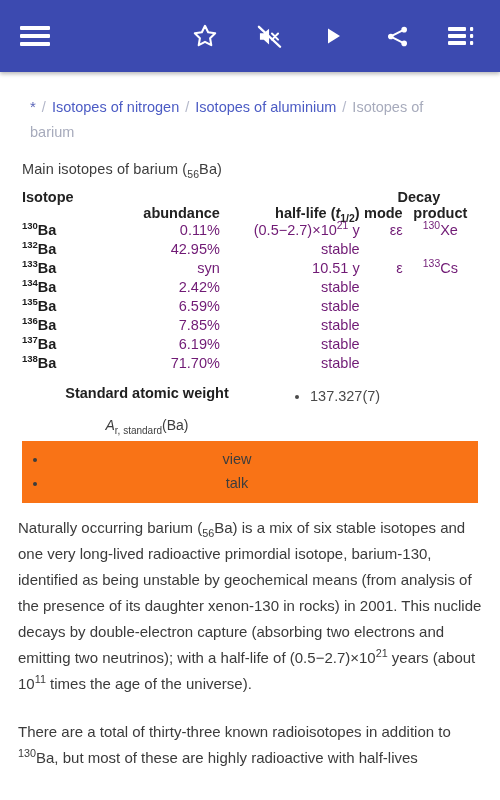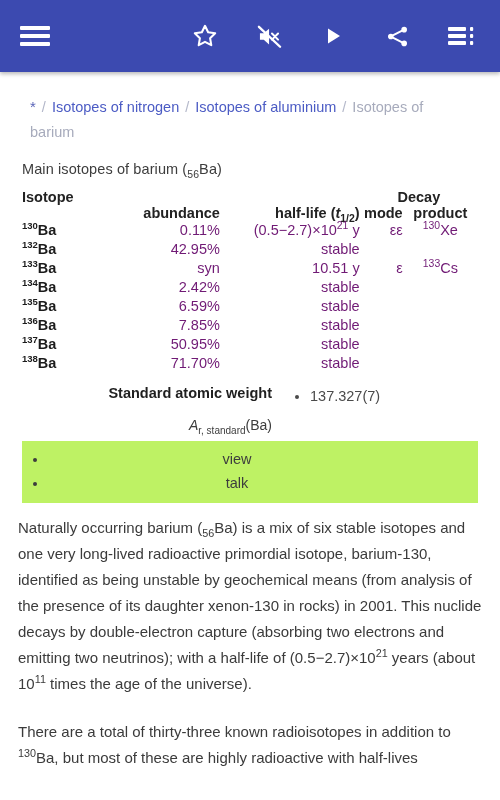--- a/index.html
+++ b/index.html
@@ -73,32 +73,32 @@
   .nuc sup { font-weight: bold; font-size: 9.5px; }
   sup { font-size: 0.72em; vertical-align: super; line-height: 0; }
   sub { font-size: 0.72em; vertical-align: sub; line-height: 0; }
   .val { color: #701a75; }
 
   
   .saw-wrap {
     display: flex; align-items: flex-start;
     margin-top: 12px; padding: 0 22px;
   }
-  .saw-label { width: 250px; text-align: right; }
+  .saw-label { width: 250px; text-align: center; }
   .saw-title { font-weight: bold; font-size: 14.5px; color: #1f1f1f; }
   .saw-sym { font-size: 14px; color: #3d3d3d; margin-top: 16px; }
   .saw-sym i { font-style: italic; }
   .saw-sym .smallsub { font-size: 10px; }
   .saw-value-list { margin: 0; padding-left: 38px; list-style: disc; }
   .saw-value-list li { font-size: 14.5px; color: #4a4a4a; line-height: 22px; }
 
   
   .vt-box {
     margin: 8px 22px 0 22px;
-    background: #bef264;
+    background: #f97316;
     padding: 6px 16px 8px 0;
   }
   .vt-box ul { margin: 0; padding-left: 26px; list-style: disc; }
   .vt-box li { color: #3d3d3d; font-size: 14.5px; line-height: 24px; }
   .vt-box li span { display: inline-block; width: 100%; text-align: center; margin-left: -18px; }
 
   
   .body-text {
     padding: 0 18px;
     margin-top: 12px;
@@ -231,21 +231,21 @@
           </tr>
           <tr class="row">
             <td class="c-iso nuc"><sup>136</sup><span>Ba</span></td>
             <td class="c-abun val">7.85%</td>
             <td class="c-hl val">stable</td>
             <td class="c-mode val"></td>
             <td class="c-prod val"></td>
           </tr>
           <tr class="row">
             <td class="c-iso nuc"><sup>137</sup><span>Ba</span></td>
-            <td class="c-abun val">50.95%</td>
+            <td class="c-abun val">6.19%</td>
             <td class="c-hl val">stable</td>
             <td class="c-mode val"></td>
             <td class="c-prod val"></td>
           </tr>
           <tr class="row">
             <td class="c-iso nuc"><sup>138</sup><span>Ba</span></td>
             <td class="c-abun val">71.70%</td>
             <td class="c-hl val">stable</td>
             <td class="c-mode val"></td>
             <td class="c-prod val"></td>

